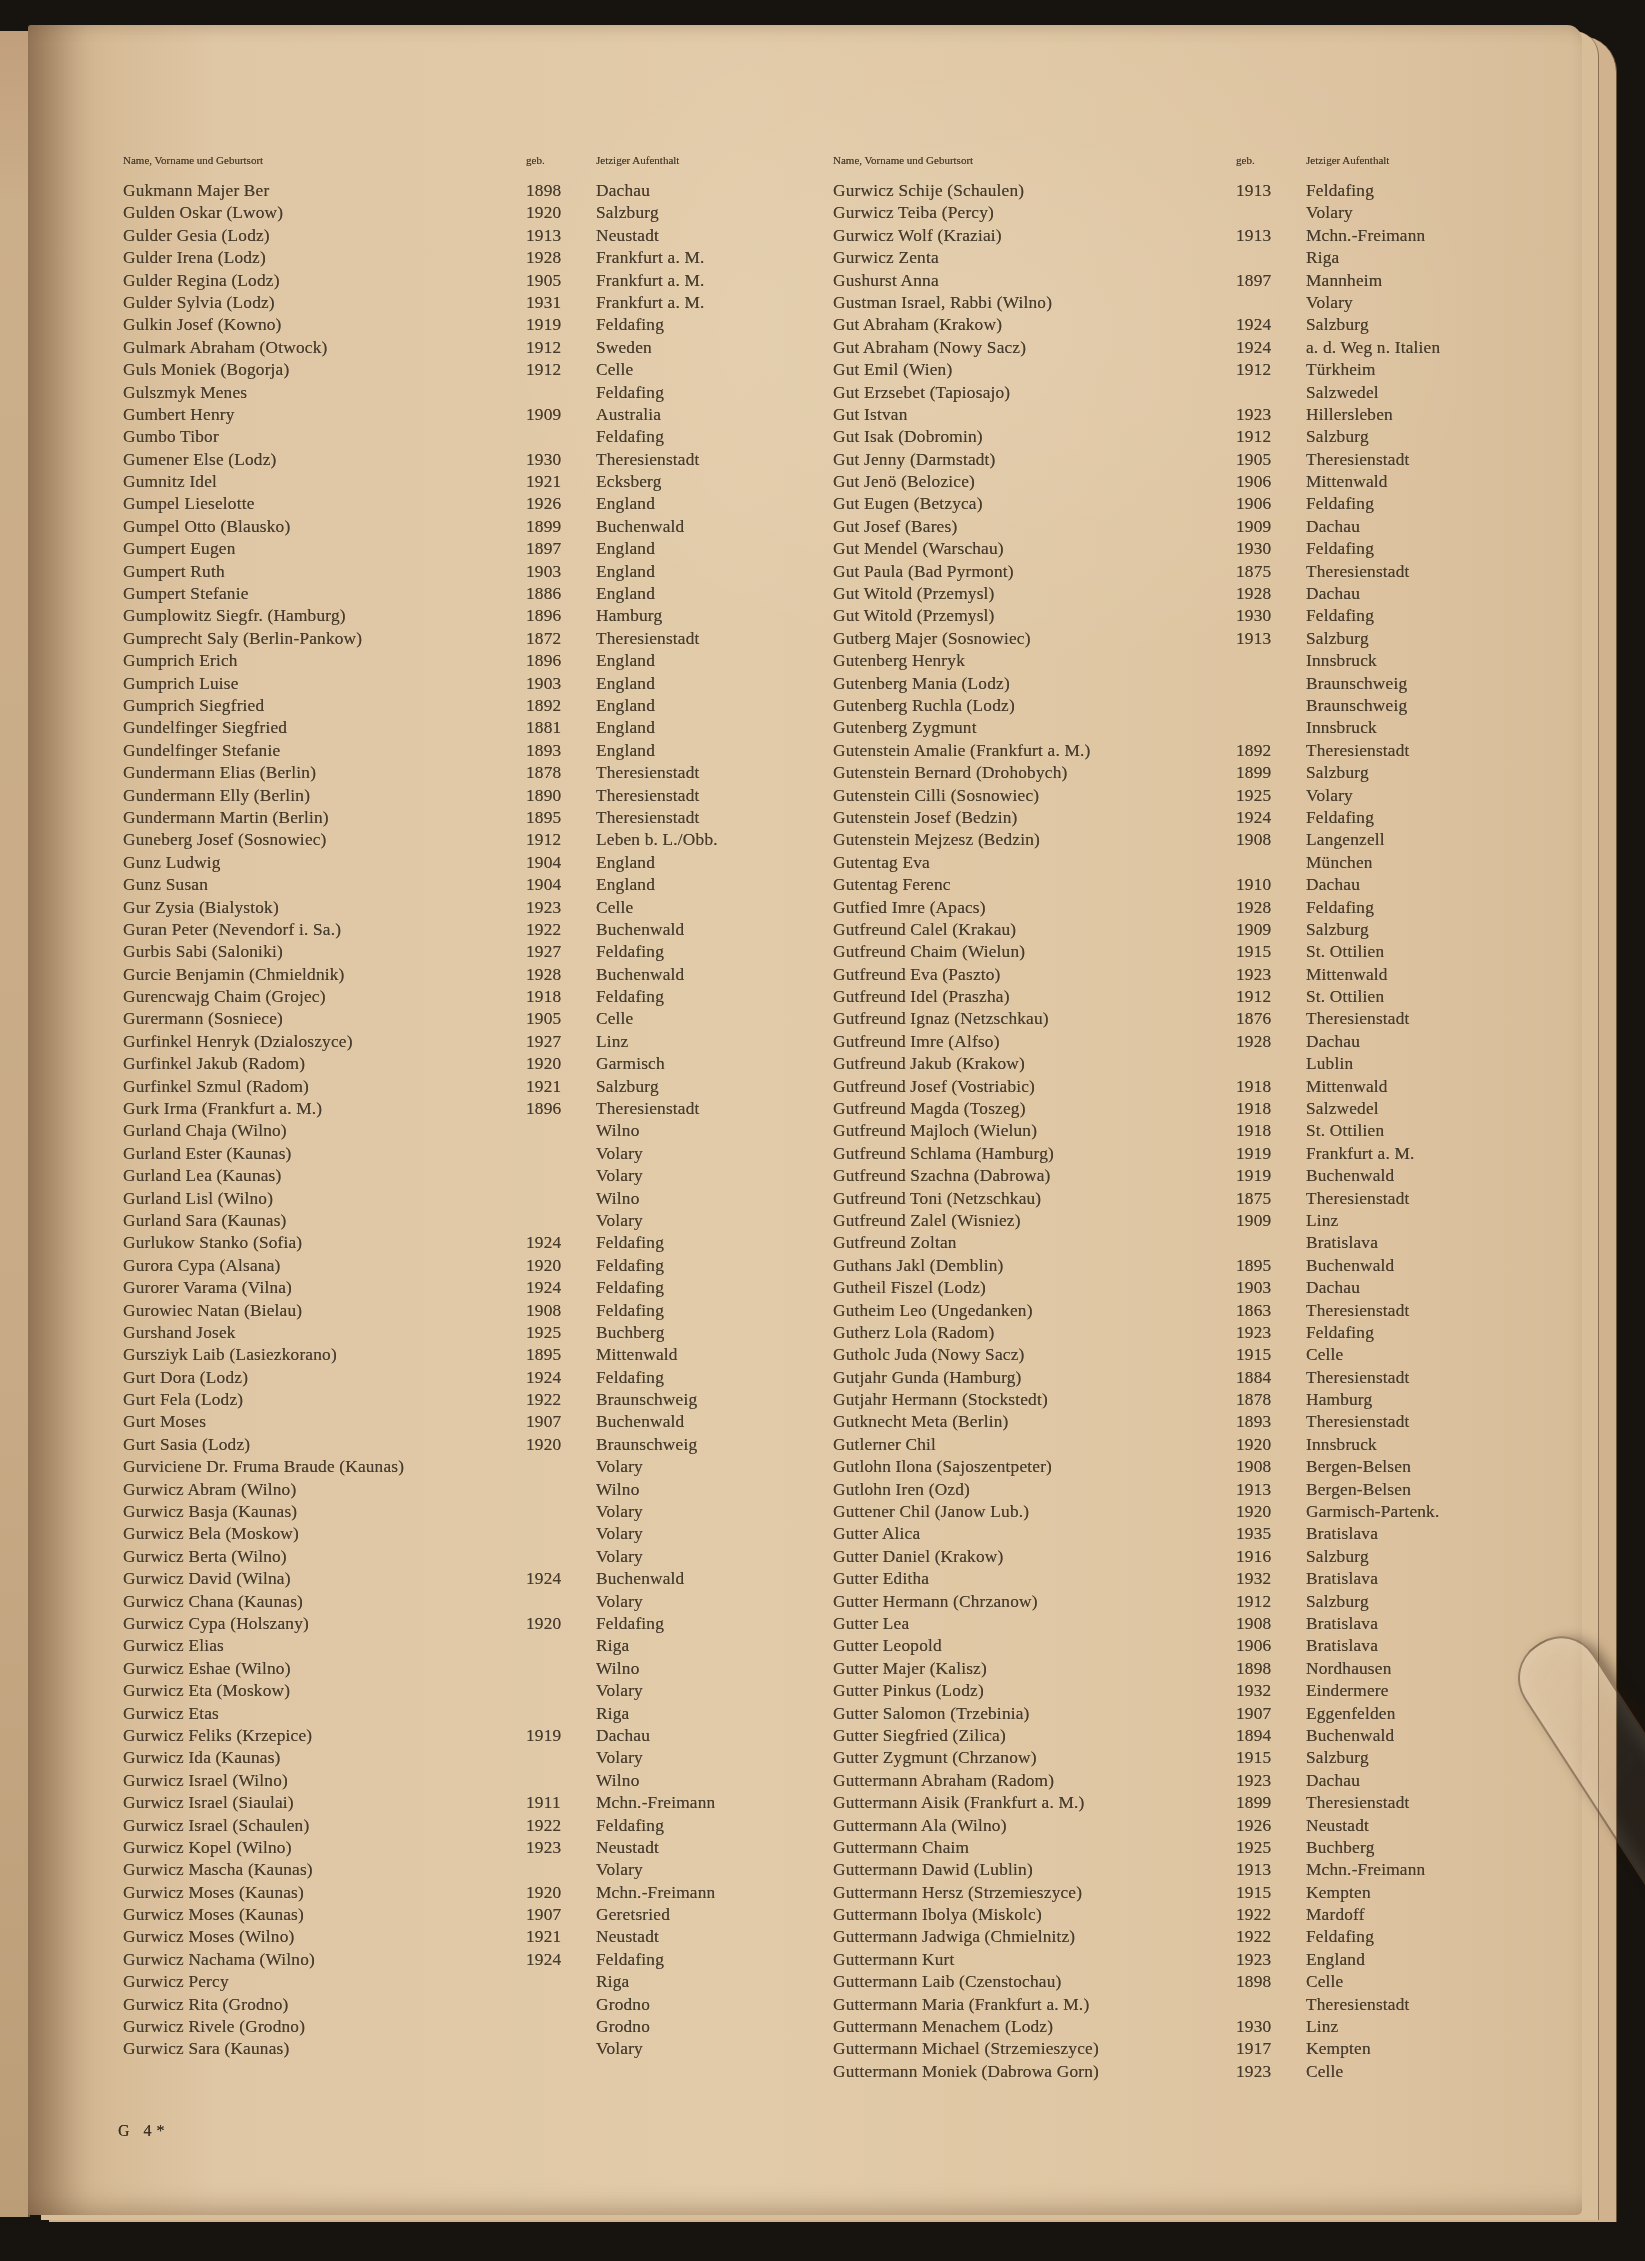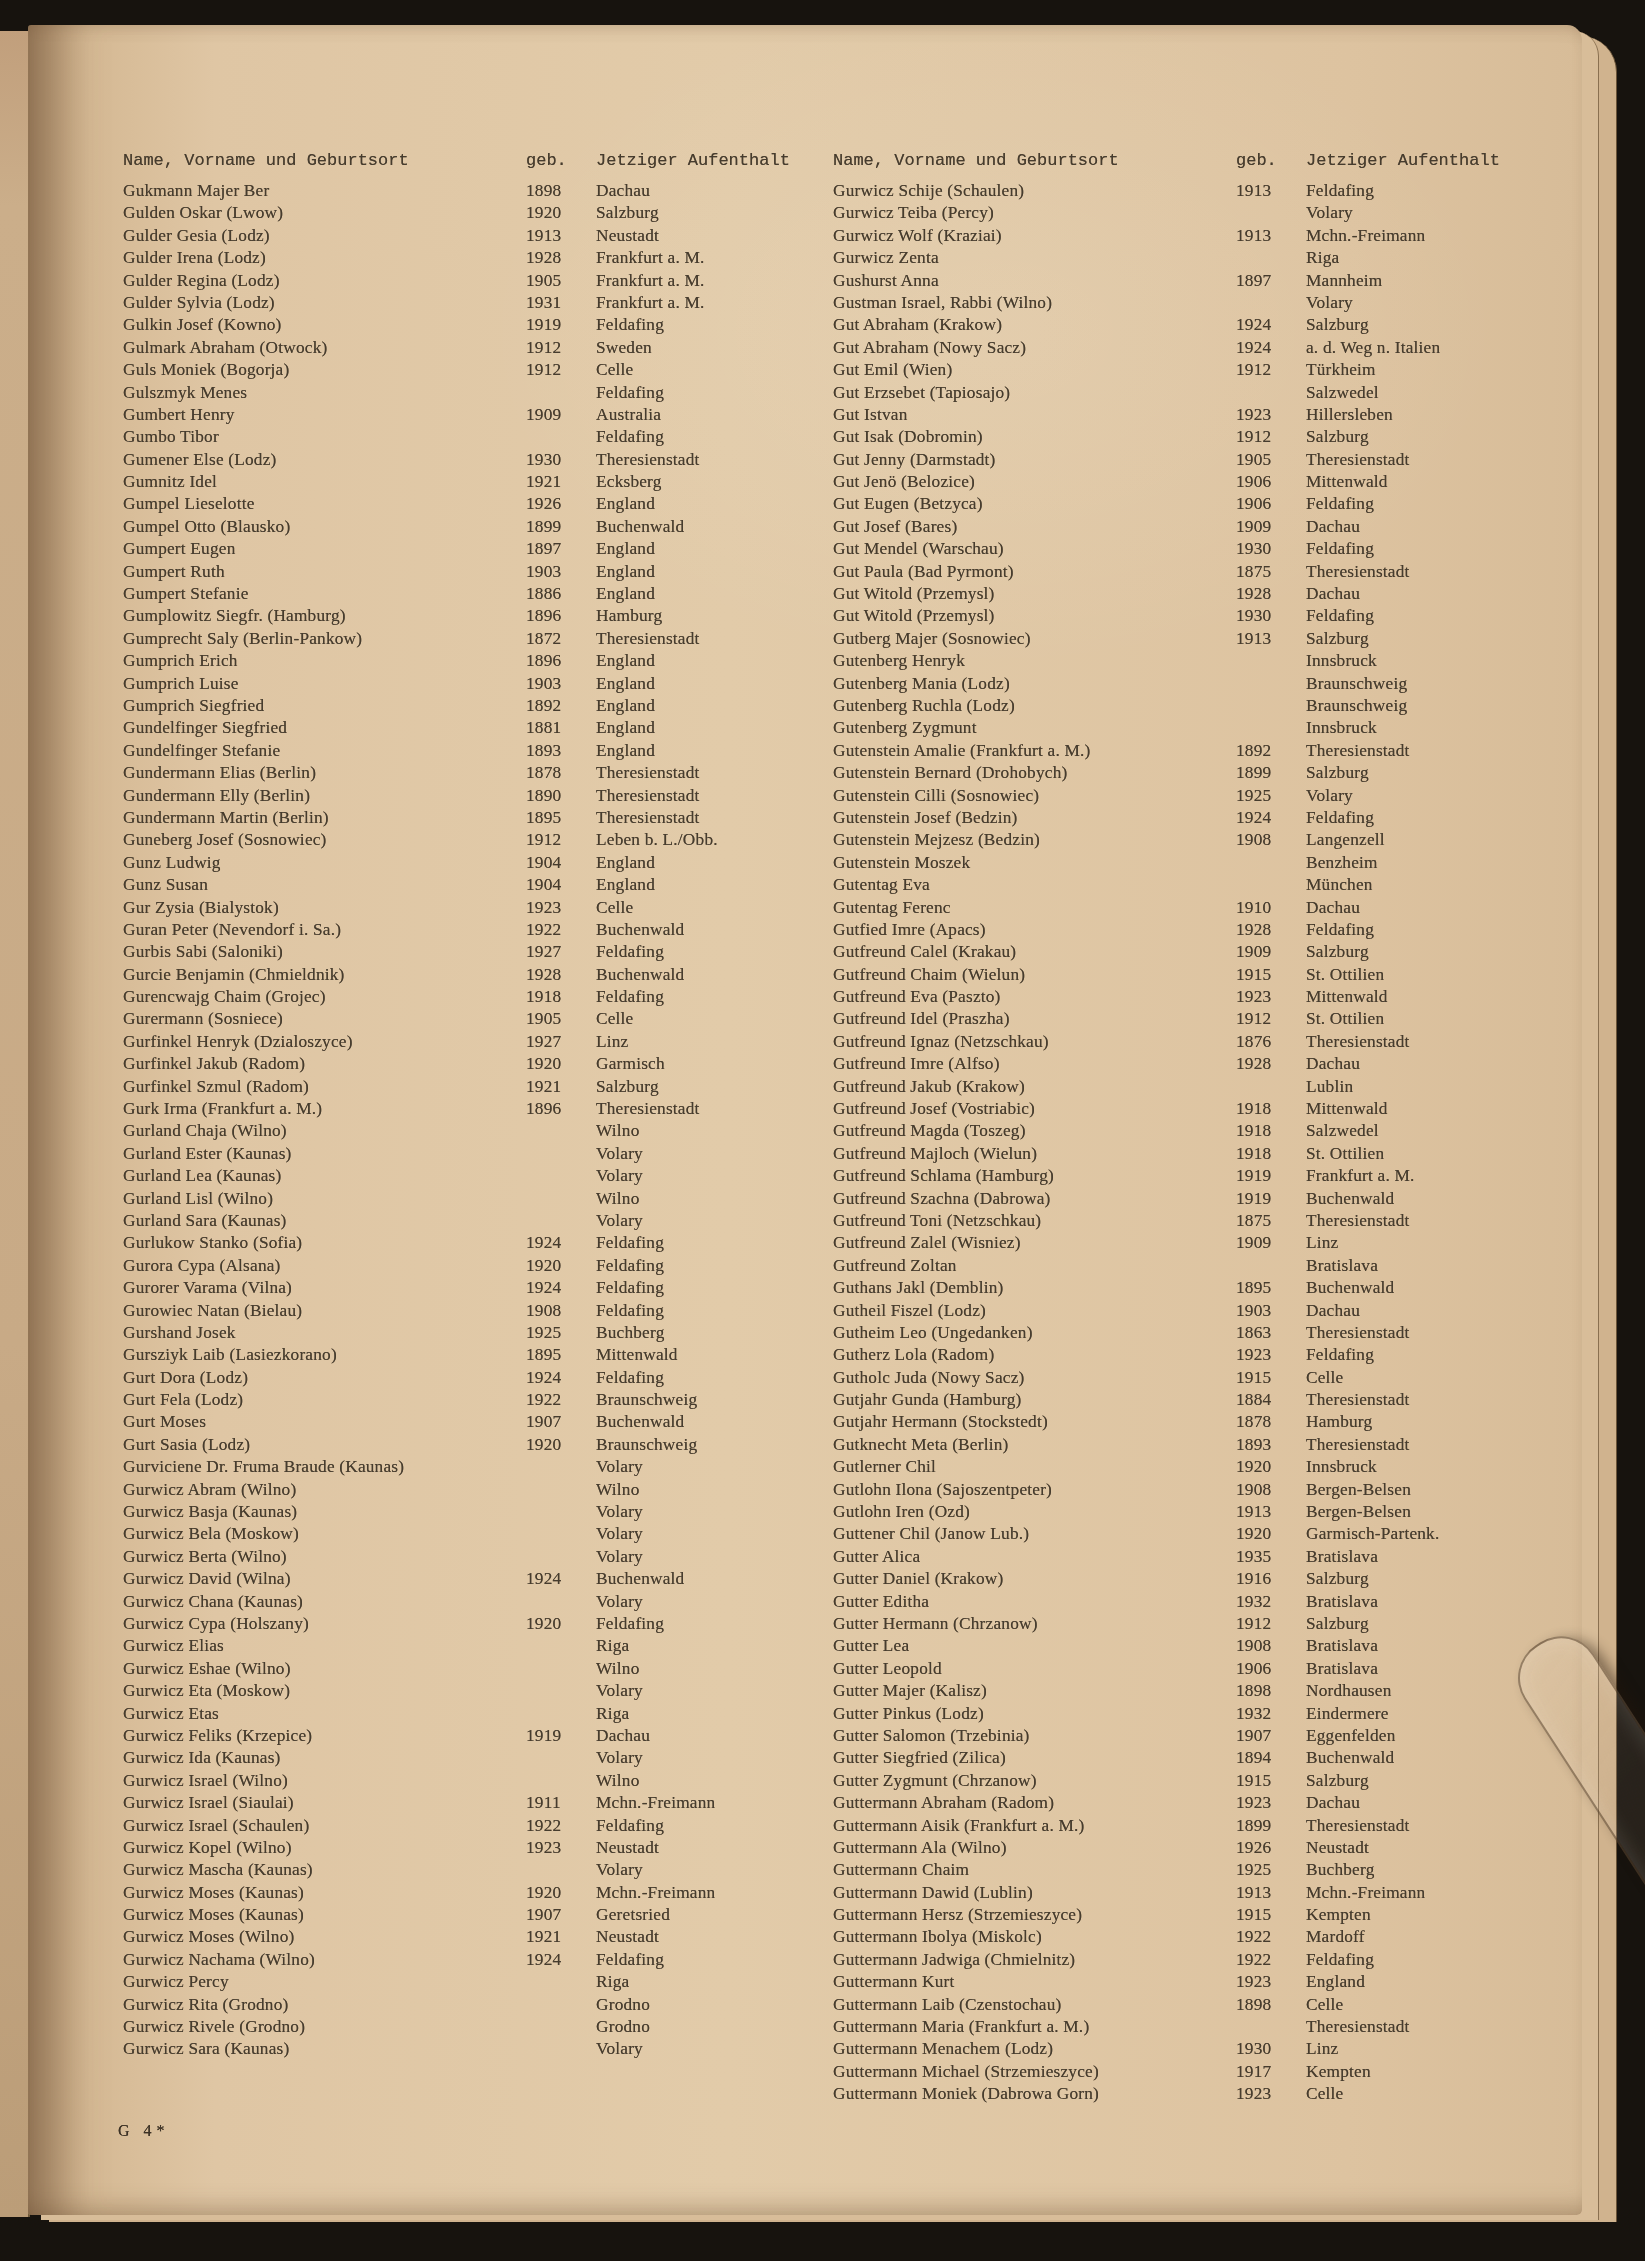--- a/index.html
+++ b/index.html
@@ -35,21 +35,21 @@
       inset 0 11.5px 15px -10px rgba(120,90,60,0.30);
   }
   
   .col{position:absolute;top:155px;width:678px;color:#463c2e;}
   .col.c0{left:95px;}
   .col.c1{left:805px;}
   .hdr-row,.row{display:flex;align-items:flex-start;}
   .hdr-row{position:absolute;top:-30px;left:0;width:100%;}
   .row{height:22.4px;line-height:22.4px;font-size:17.3px;letter-spacing:0.2px;
        text-shadow:0 0 0.4px rgba(62,48,32,0.65);}
-  .hdr-row span{font-size:17px;line-height:21.4px;text-shadow:0 0 0.4px rgba(62,48,32,0.65);font-family:Liberation Mono, monospace;}
+  .hdr-row span{font-size:11px;line-height:21.4px;text-shadow:0 0 0.4px rgba(62,48,32,0.65);}
   .c-name{flex:0 0 403px;white-space:nowrap;overflow:hidden;}
   .c-geb{flex:0 0 70px;white-space:nowrap;}
   .c-ort{flex:1 1 auto;white-space:nowrap;overflow:hidden;}
   .footer-mark{
     position:absolute;left:90px;top:2097px;font-size:16px;font-weight:normal;
     letter-spacing:5px;color:#3c3226;text-shadow:0 0 0.5px rgba(40,30,18,0.8);
   }
   
   .tool{
     position:absolute;left:1518px;top:1639px;width:79px;height:346px;
@@ -650,25 +650,20 @@
           <span class="c-name">Gutenstein Josef (Bedzin)</span>
           <span class="c-geb">1924</span>
           <span class="c-ort">Feldafing</span>
         </div>
         <div class="row">
           <span class="c-name">Gutenstein Mejzesz (Bedzin)</span>
           <span class="c-geb">1908</span>
           <span class="c-ort">Langenzell</span>
         </div>
         <div class="row">
-          <span class="c-name">Gutenstein Moszek</span>
-          <span class="c-geb"></span>
-          <span class="c-ort">Benzheim</span>
-        </div>
-        <div class="row">
           <span class="c-name">Gutentag Eva</span>
           <span class="c-geb"></span>
           <span class="c-ort">München</span>
         </div>
         <div class="row">
           <span class="c-name">Gutentag Ferenc</span>
           <span class="c-geb">1910</span>
           <span class="c-ort">Dachau</span>
         </div>
         <div class="row">

